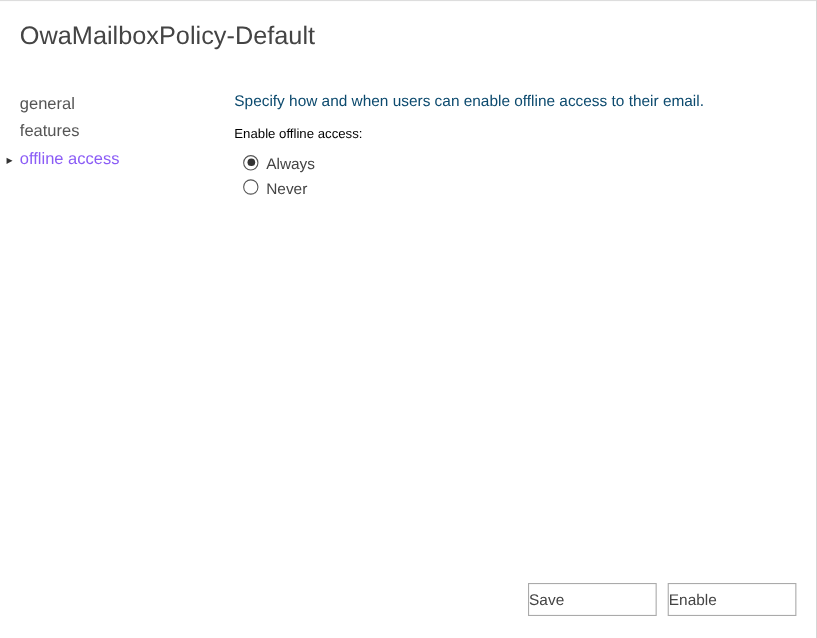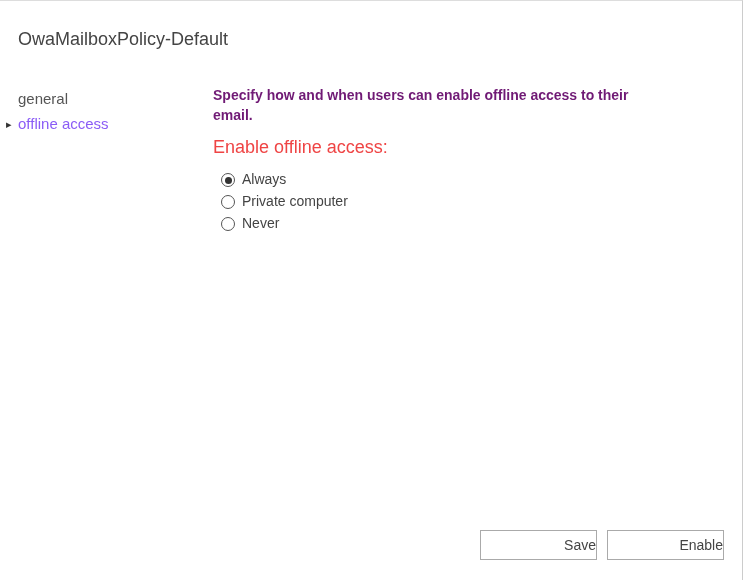--- a/index.html
+++ b/index.html
@@ -15,25 +15,24 @@
       width: 743px;
       height: 580px;
       position: relative;
       border-top: 1px solid #ddd;
       border-right: 1px solid #ccc;
     }
     .container {
       padding: 18px 18px 0 18px;
     }
     .page-title {
-      font-size: 18px;
+      font-size: 23px;
       font-weight: 300;
       color: #444;
       margin-bottom: 28px;
-      margin-top: 10px;
     }
     .content {
       display: flex;
       margin-top: 36px;
     }
     .sidebar {
       width: 195px;
       flex-shrink: 0;
     }
     .sidebar-item {
@@ -52,37 +51,36 @@
       left: -12px;
       font-size: 11px;
       top: 7px;
       color: #333;
     }
     .main {
       flex: 1;
       padding-right: 60px;
     }
     .description {
-      color: #701a75;
+      color: #0c4a6e;
       font-size: 14px;
       line-height: 1.4;
       margin-bottom: 12px;
-      font-weight: bold;
     }
     .field-label {
-      color: #ef4444;
-      font-size: 18px;
+      color: #000000;
+      font-size: 12px;
       margin-bottom: 10px;
     }
     .radio-group {
       padding-left: 8px;
     }
     .radio-option {
       display: flex;
-      align-items: flex-end;
+      align-items: flex-start;
       padding: 3px 0;
       cursor: pointer;
     }
     .radio-circle {
       width: 14px;
       height: 14px;
       border: 1.5px solid #555;
       border-radius: 50%;
       margin-right: 7px;
       display: inline-flex;
@@ -110,46 +108,43 @@
     }
     .btn {
       width: 117px;
       height: 30px;
       border: 1px solid #aaa;
       background: #fff;
       color: #444;
       font-size: 14px;
       cursor: pointer;
       font-family: inherit;
-      text-align: right;
+      text-align: left;
     }
   </style>
 </head>
 <body>
 
 <div class="container">
   <h1 class="page-title">OwaMailboxPolicy-Default</h1>
 
   <div class="content">
     <div class="sidebar">
       <div class="sidebar-item">general</div>
+      <div class="sidebar-item">features</div>
       <div class="sidebar-item active">offline access</div>
     </div>
 
     <div class="main">
       <p class="description">Specify how and when users can enable offline access to their email.</p>
       <p class="field-label">Enable offline access:</p>
       <div class="radio-group">
         <div class="radio-option">
           <span class="radio-circle selected"></span>
           <span class="radio-label">Always</span>
-        </div>
-        <div class="radio-option">
-          <span class="radio-circle"></span>
-          <span class="radio-label">Private computer</span>
         </div>
         <div class="radio-option">
           <span class="radio-circle"></span>
           <span class="radio-label">Never</span>
         </div>
       </div>
     </div>
   </div>
 </div>
 

